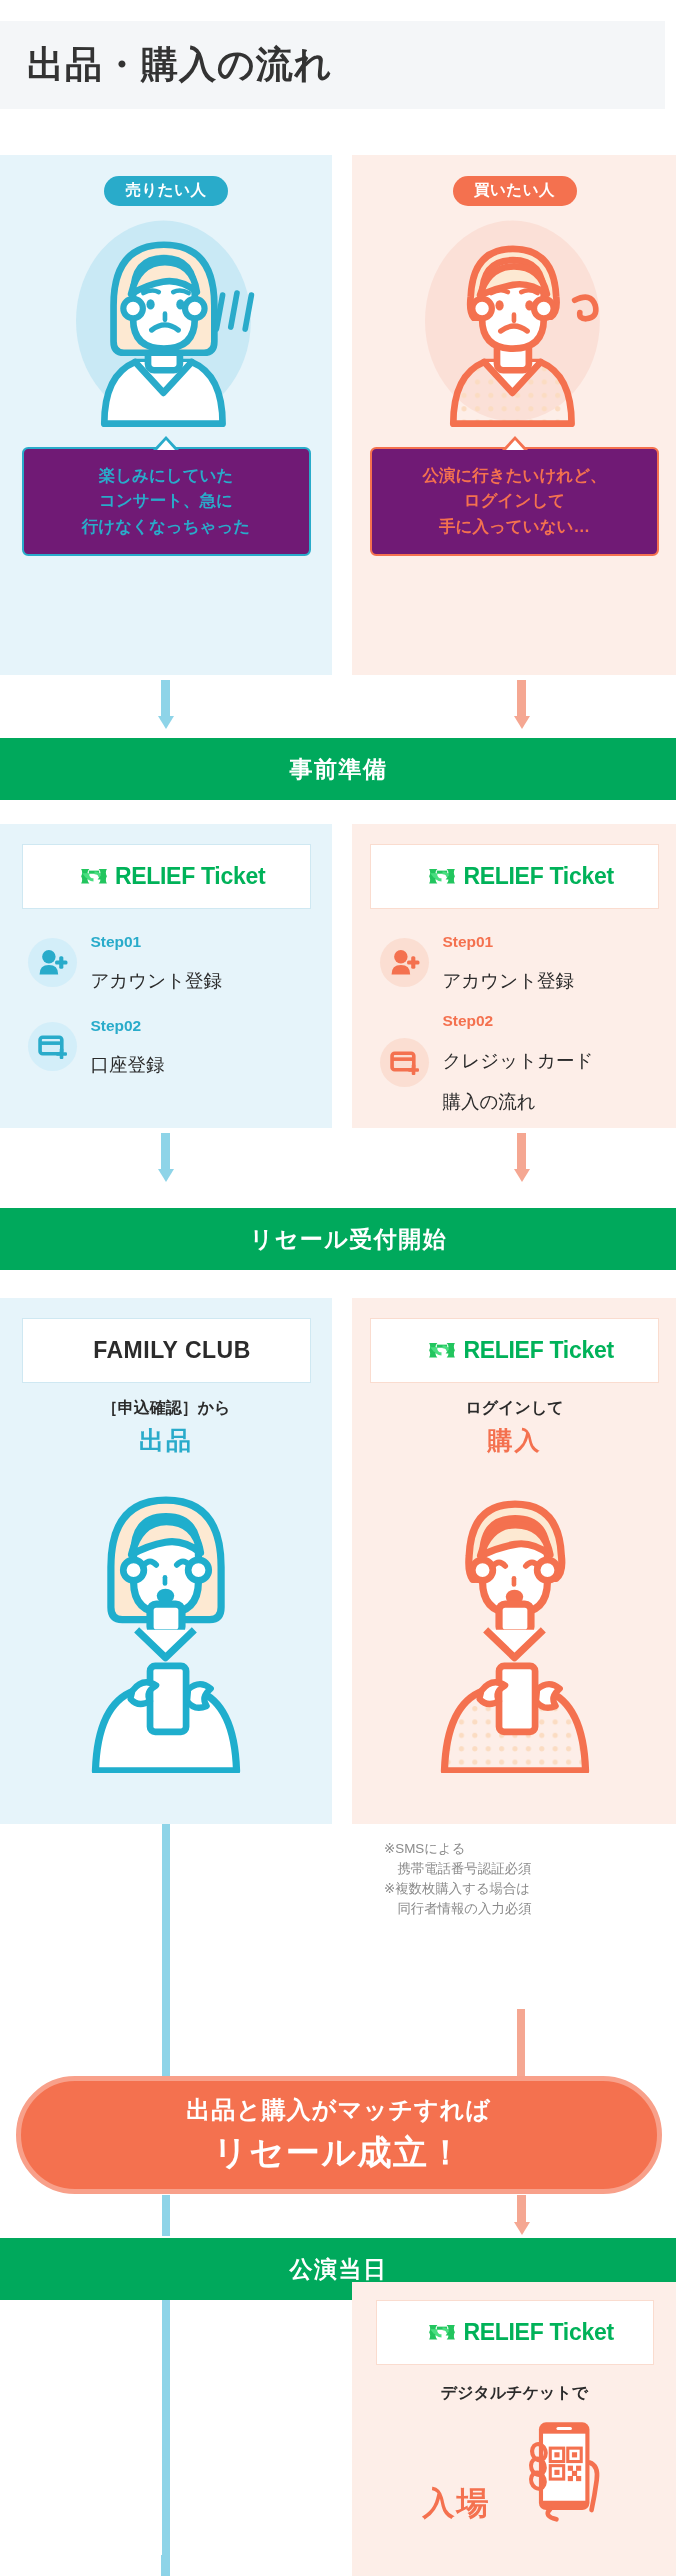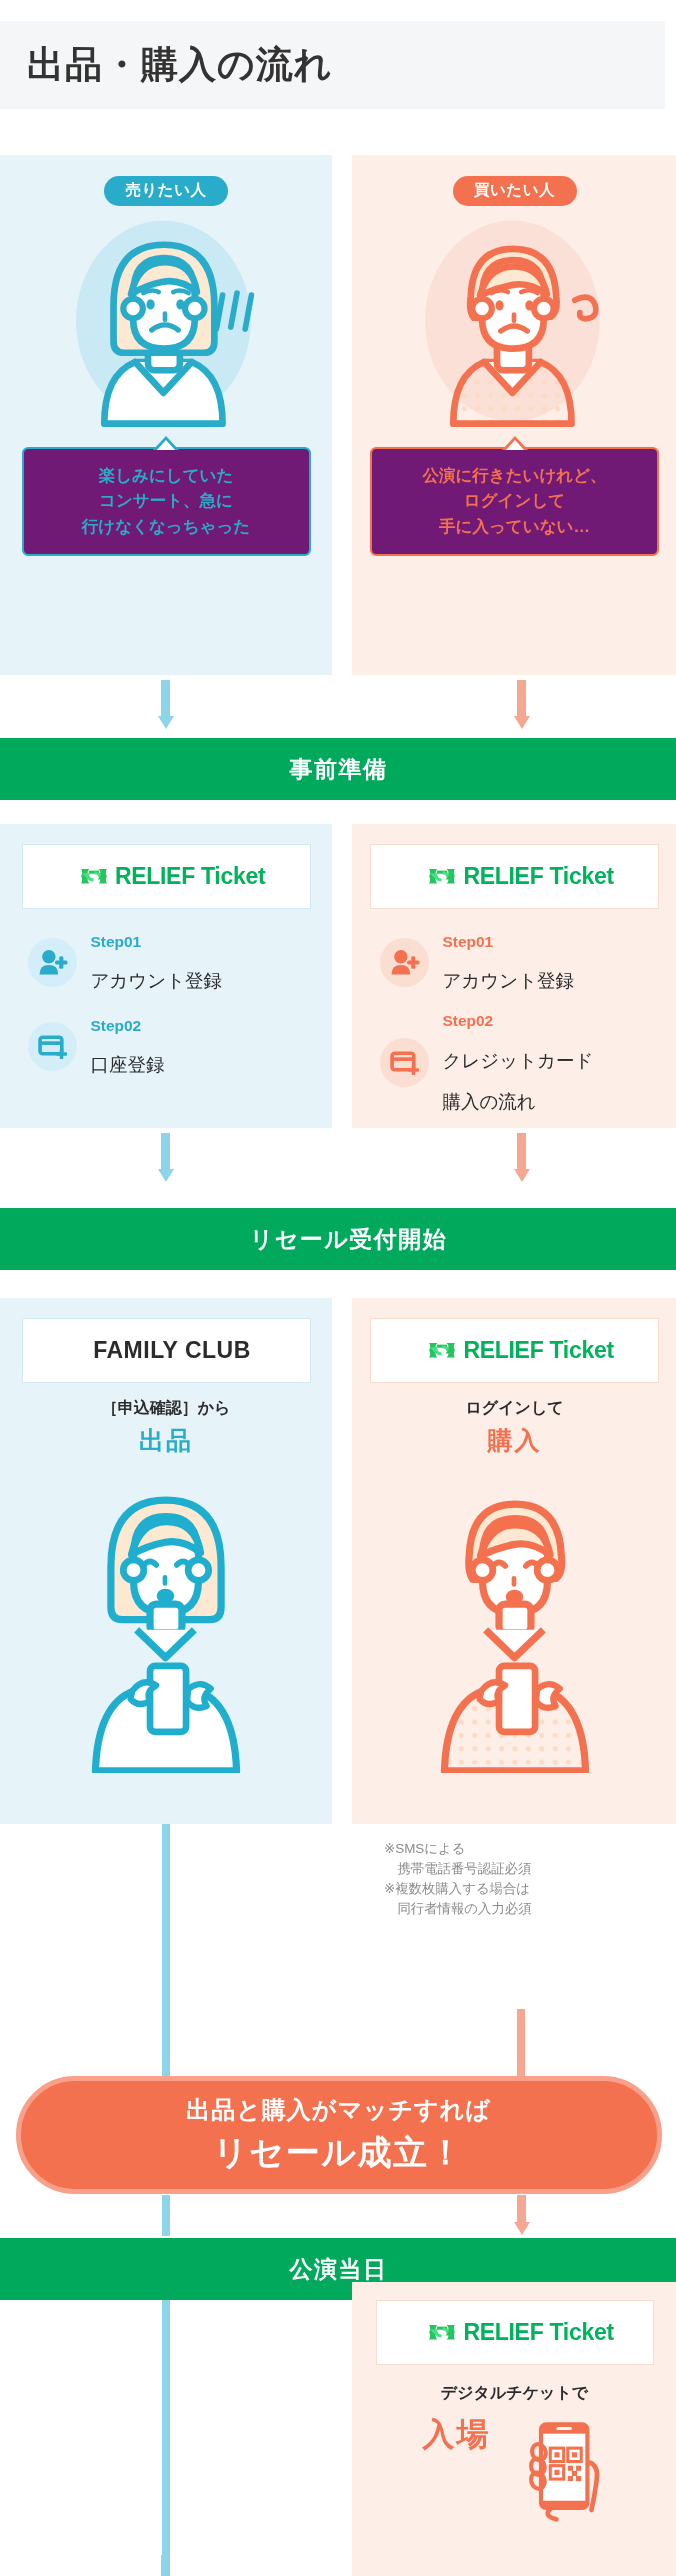--- a/index.html
+++ b/index.html
@@ -153,21 +153,21 @@
     border: 5.2px solid #f8a08a;
     border-radius: 59px;
     display: flex; flex-direction: column; align-items: center; justify-content: center;
     color: #ffffff;
   }
   .match-l1 { font-size: 24px; font-weight: 700; letter-spacing: 1px; }
   .match-l2 { font-size: 34px; font-weight: 700; letter-spacing: 1.5px; margin-top: 4.1px; }
 
   
   #entry-box { position: absolute; left: 352px; top: 2282px; width: 325px; height: 294px; }
-  .entry-row { display: flex; align-items: flex-start; justify-content: center; gap: 18px; margin-top: 9.3px; }
+  .entry-row { display: flex; align-items: flex-end; justify-content: center; gap: 18px; margin-top: 9.3px; }
   .entry-word { font-size: 32px; font-weight: 700; color: #f4714f; letter-spacing: 2.1px; }
 </style>
 </head>
 <body>
 
 <div class="header">
   <div class="header-title">出品・購入の流れ</div>
 </div>
 
 <div class="col-left panel-blue" id="persona-left">

